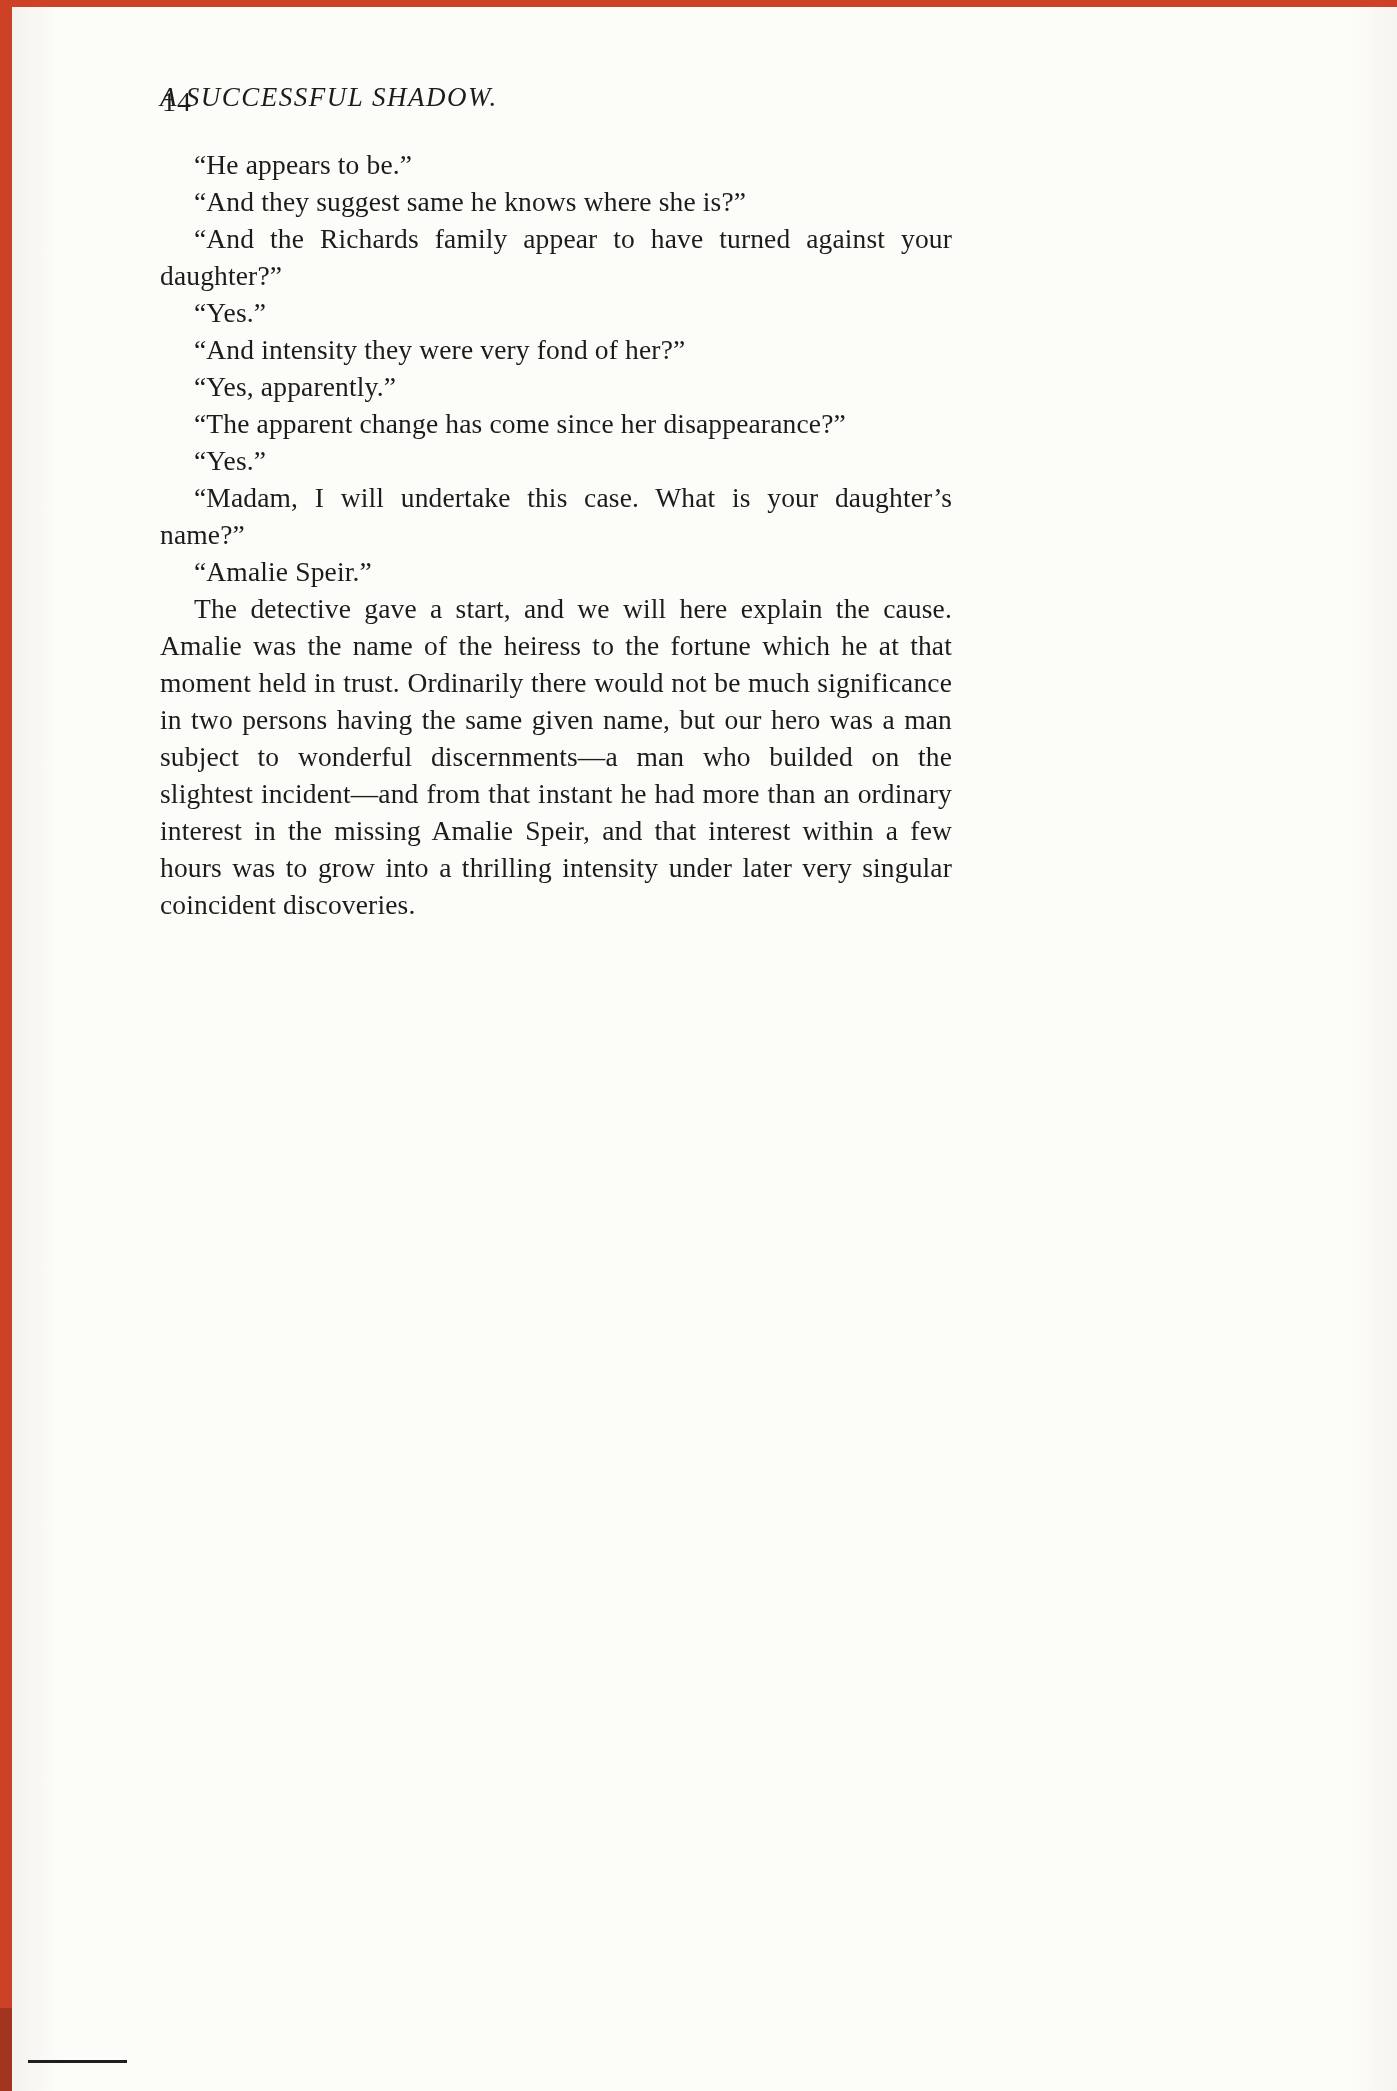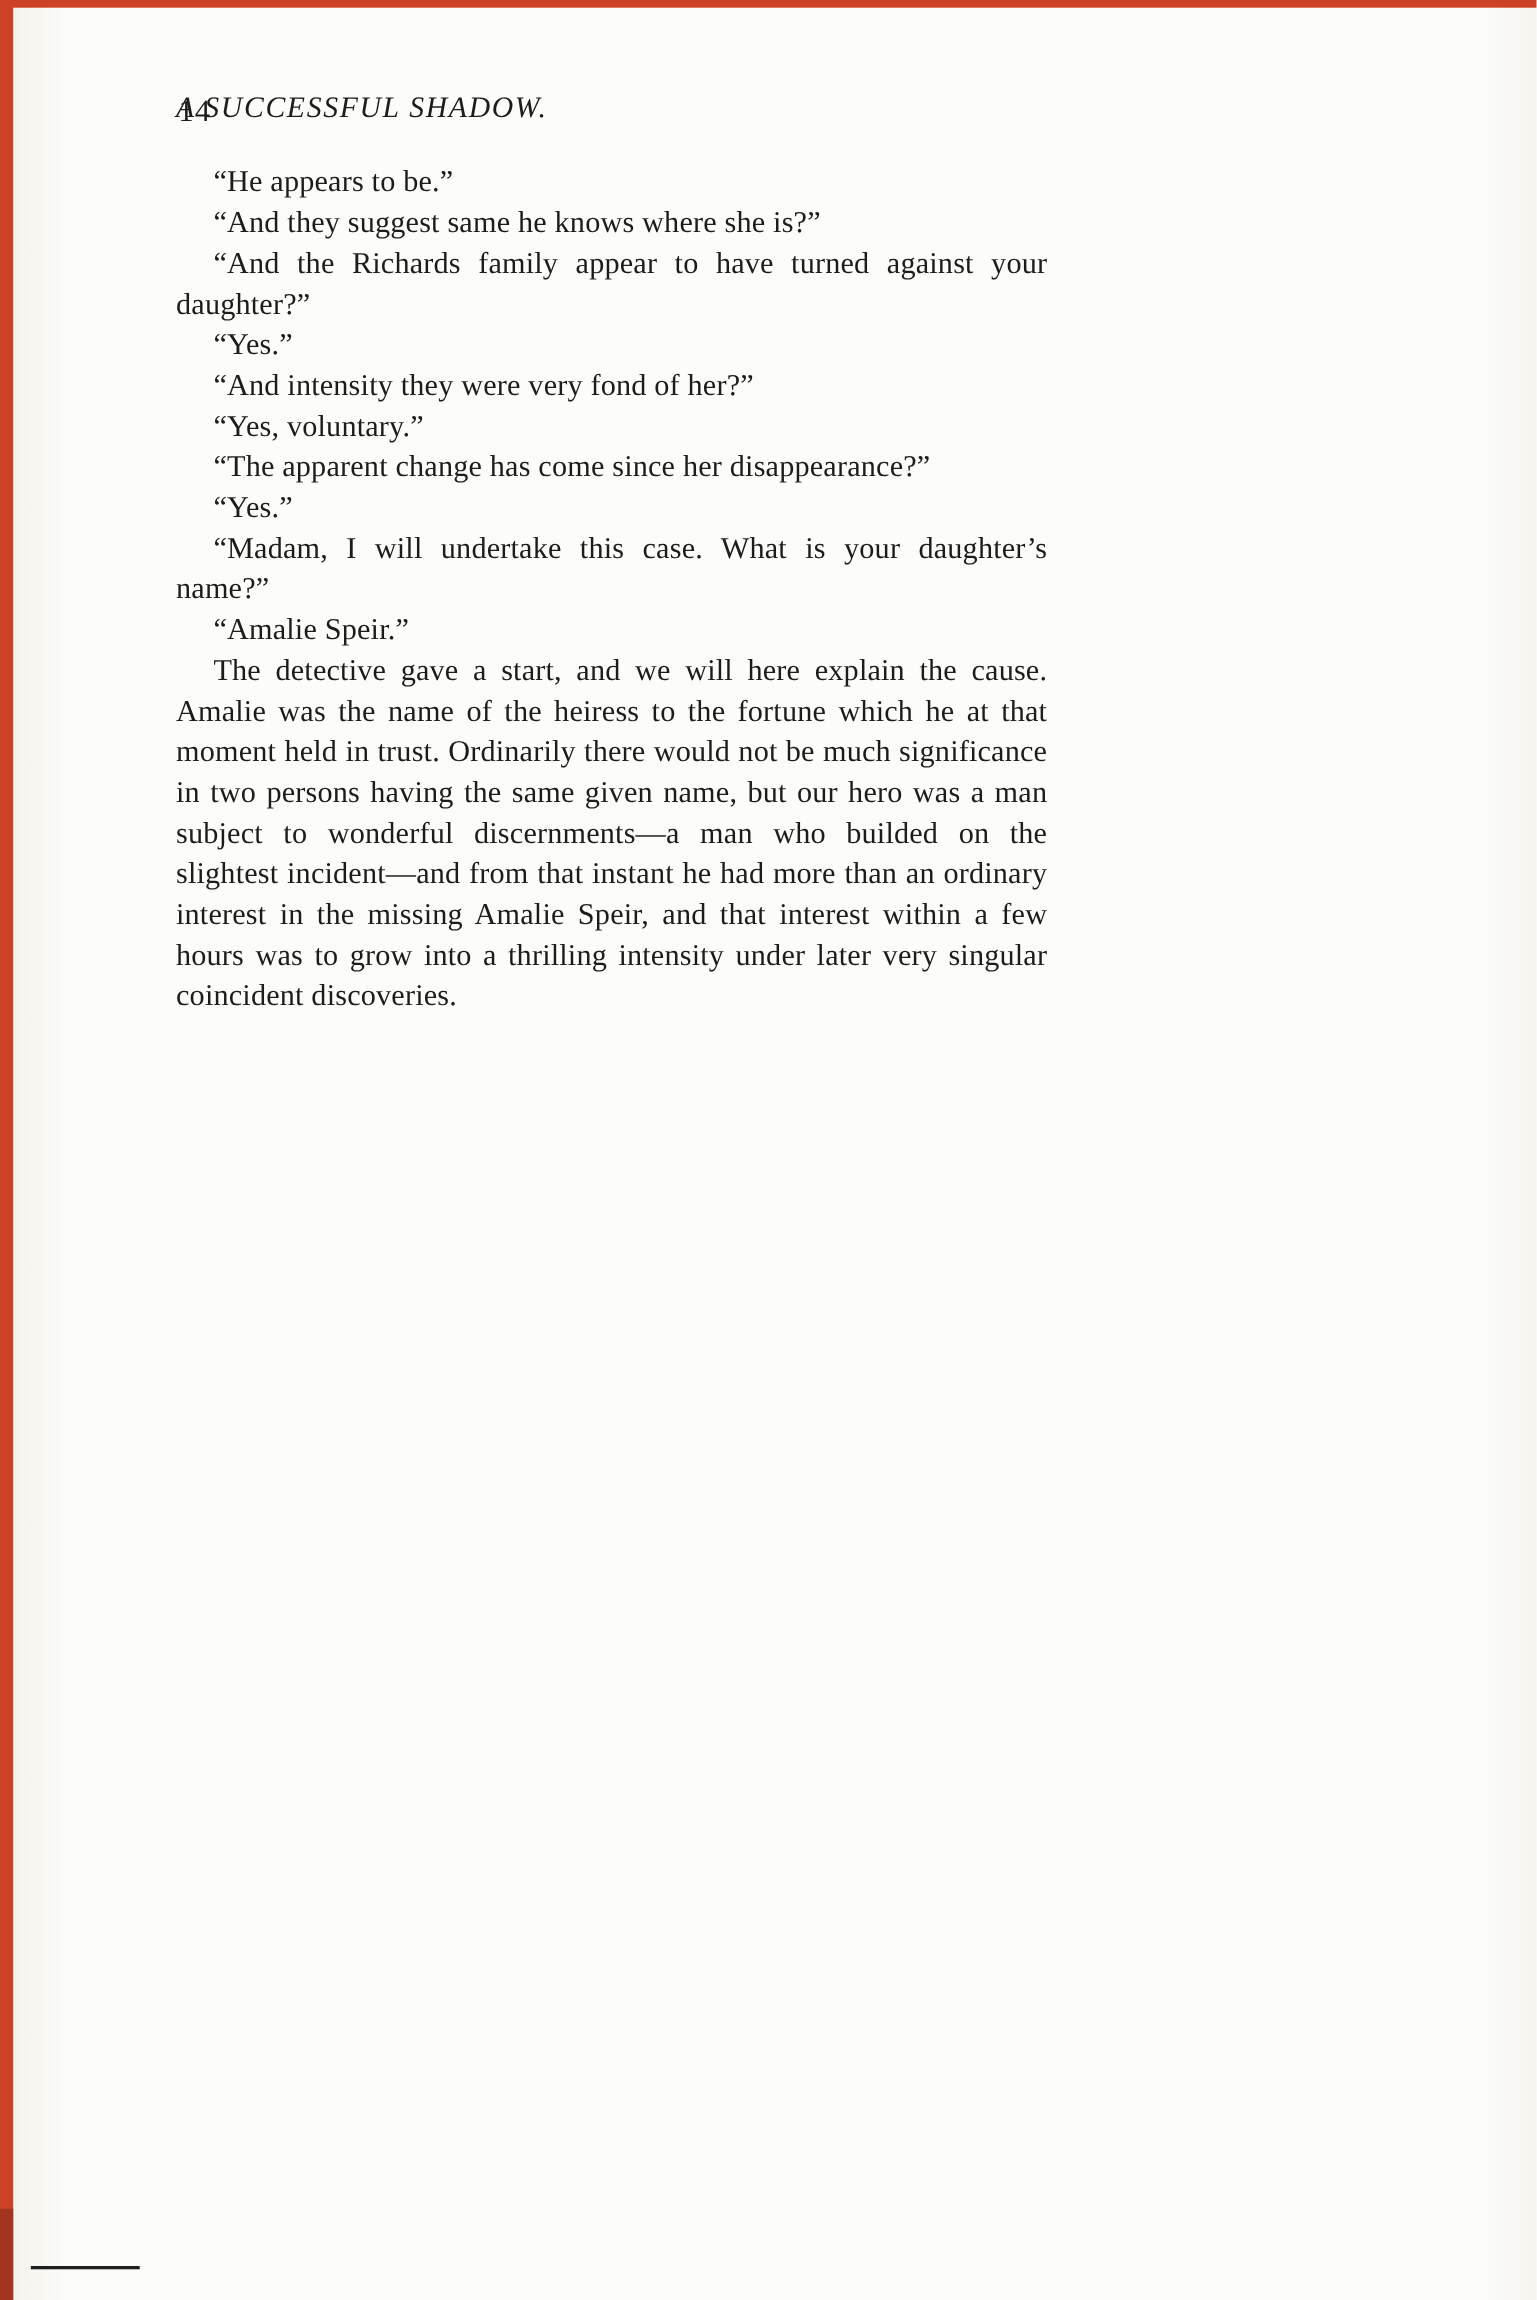--- a/index.html
+++ b/index.html
@@ -99,21 +99,21 @@
   <header class="running-head">
     <span class="folio">14</span>
     <span class="running-title">A SUCCESSFUL SHADOW.</span>
   </header>
   <main class="text-block">
       <p class="para">“He appears to be.”</p>
       <p class="para">“And they suggest same he knows where she is?”</p>
       <p class="para">“And the Richards family appear to have turned against your daughter?”</p>
       <p class="para">“Yes.”</p>
       <p class="para">“And intensity they were very fond of her?”</p>
-      <p class="para">“Yes, voluntary.”</p>
+      <p class="para">“Yes, apparently.”</p>
       <p class="para">“The apparent change has come since her disappearance?”</p>
       <p class="para">“Yes.”</p>
       <p class="para">“Madam, I will undertake this case.  What is your daughter’s name?”</p>
       <p class="para">“Amalie Speir.”</p>
       <p class="para">The detective gave a start, and we will here explain the cause.  Amalie was the name of the heiress to the fortune which he at that moment held in trust.  Ordinarily there would not be much significance in two persons having the same given name, but our hero was a man subject to wonderful discernments—a man who builded on the slightest incident—and from that instant he had more than an ordinary interest in the missing Amalie Speir, and that interest within a few hours was to grow into a thrilling intensity under later very singular coincident discoveries.</p>
     </main>
 </div>
 
 <div class="bottom-rule"></div>
 

